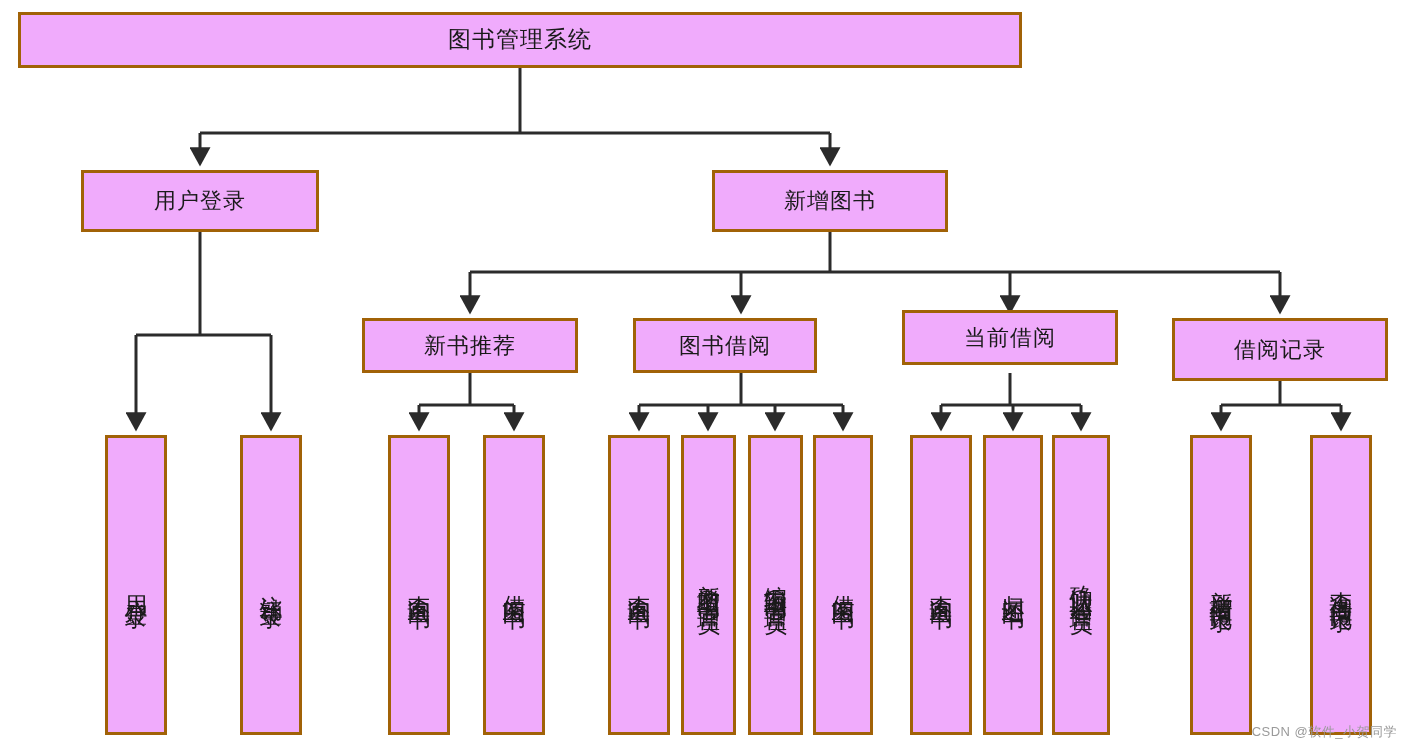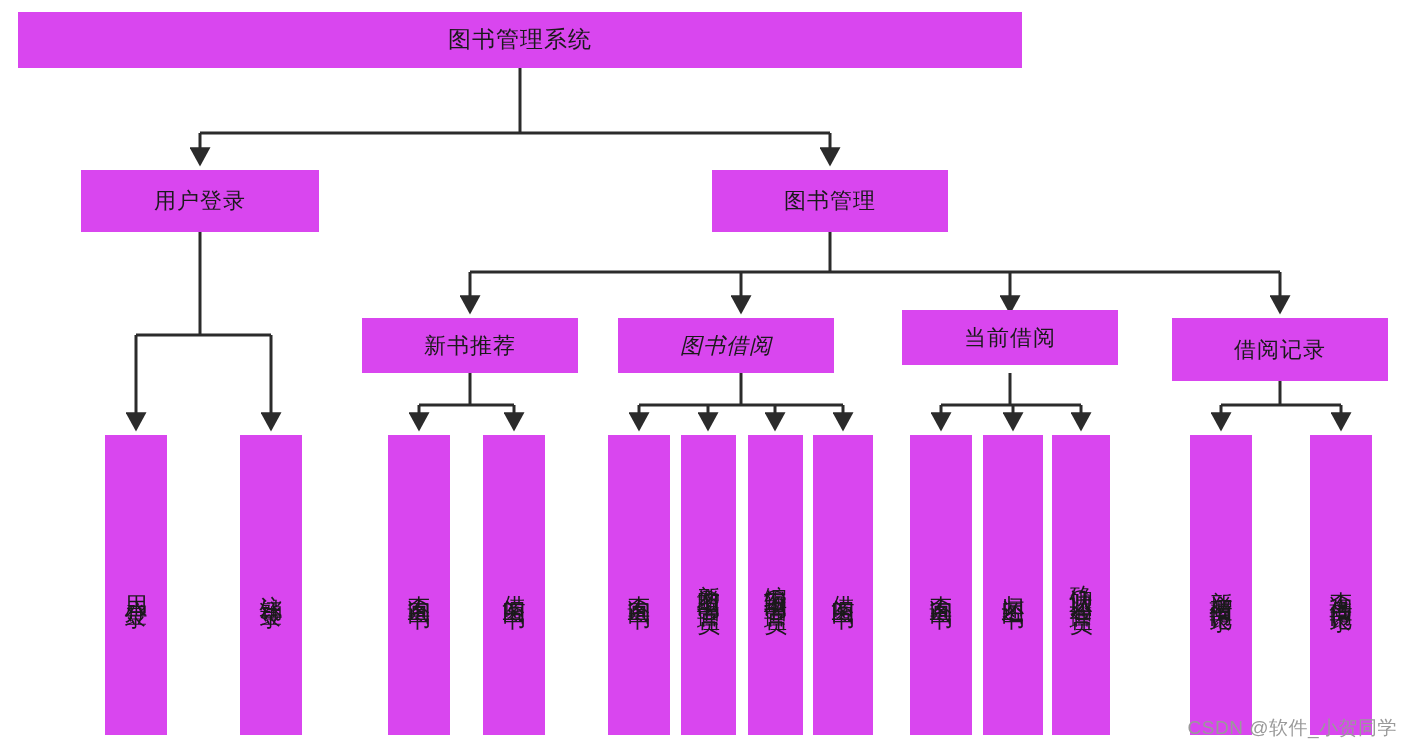--- a/index.html
+++ b/index.html
@@ -22,22 +22,22 @@
   }
   svg#connectors {
     position: absolute;
     left: 0; top: 0;
     width: 1405px;
     height: 747px;
   }
   .node {
     position: absolute;
     box-sizing: border-box;
-    background: #d946ef;
-    border: 3px solid #d946ef;
+    background: #f0abfc;
+    border: 3px solid #a16207;
     display: flex;
     align-items: center;
     justify-content: center;
     overflow: hidden;
   }
   .node .label {
     color: #1a1a1a;
     text-align: center;
     line-height: 1.18;
     white-space: pre-line;
@@ -57,21 +57,21 @@
     writing-mode: vertical-rl;
     text-orientation: upright;
     font-size: 23px;
     letter-spacing: 4px;
     line-height: 1;
   }
   .watermark {
     position: absolute;
     right: 8px;
     bottom: 6px;
-    font-size: 19px;
+    font-size: 13px;
     color: #9a9a9a;
     letter-spacing: 0.5px;
     white-space: nowrap;
     margin-top: 29px;
   }
 </style>
 </head>
 <body>
 
 <div id="diagram-root">
@@ -128,27 +128,27 @@
   </svg>
 
   <div class="node root horiz" id="node-root" style="left: 18px; top: 12px; width: 1004px; height: 56px;">
     <span class="label">图书管理系统</span>
   </div>
 
   <div class="node horiz" id="node-l2-0" style="left: 81px; top: 170px; width: 238px; height: 62px;">
     <span class="label">用户登录</span>
   </div>
   <div class="node horiz" id="node-l2-1" style="left: 712px; top: 170px; width: 236px; height: 62px;">
-    <span class="label">图书管理</span>
+    <span class="label">新增图书</span>
   </div>
 
   <div class="node horiz" id="node-l3-0" style="left: 362px; top: 318px; width: 216px; height: 55px;">
     <span class="label">新书推荐</span>
   </div>
-  <div class="node horiz" id="node-l3-1" style="left: 618px; top: 318px; width: 216px; height: 55px; font-style: italic;">
+  <div class="node horiz" id="node-l3-1" style="left: 633px; top: 318px; width: 184px; height: 55px;">
     <span class="label">图书借阅</span>
   </div>
   <div class="node horiz" id="node-l3-2" style="left: 902px; top: 310px; width: 216px; height: 55px;">
     <span class="label">当前借阅</span>
   </div>
   <div class="node horiz" id="node-l3-3" style="left: 1172px; top: 318px; width: 216px; height: 63px;">
     <span class="label">借阅记录</span>
   </div>
 
   <div class="node leaf" id="node-leaf-0" style="left: 105px; top: 435px; width: 62px; height: 300px;">

